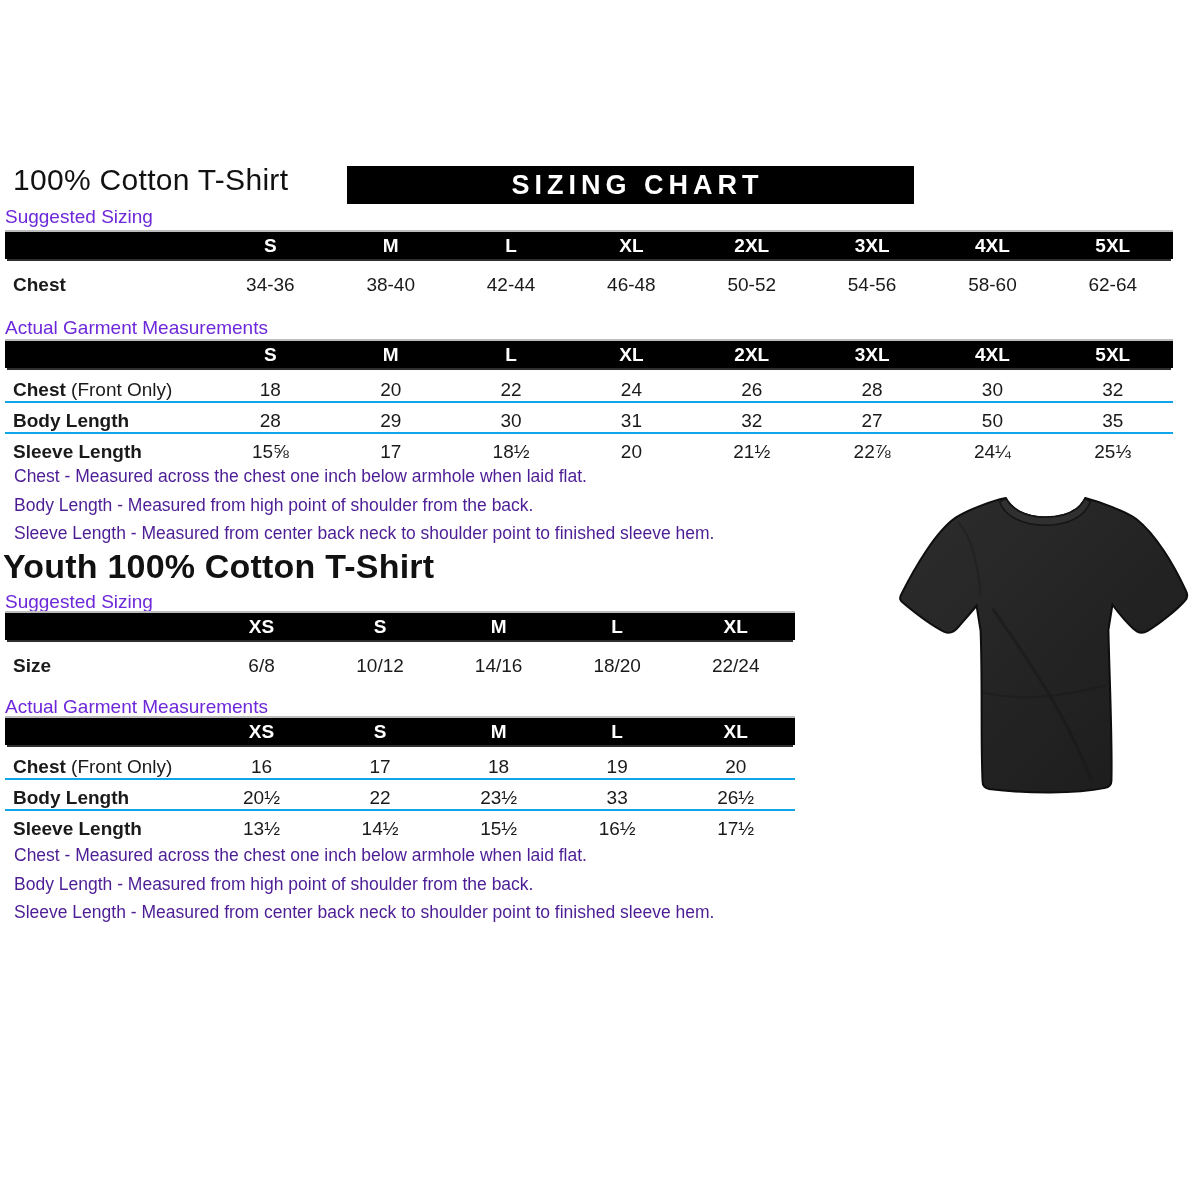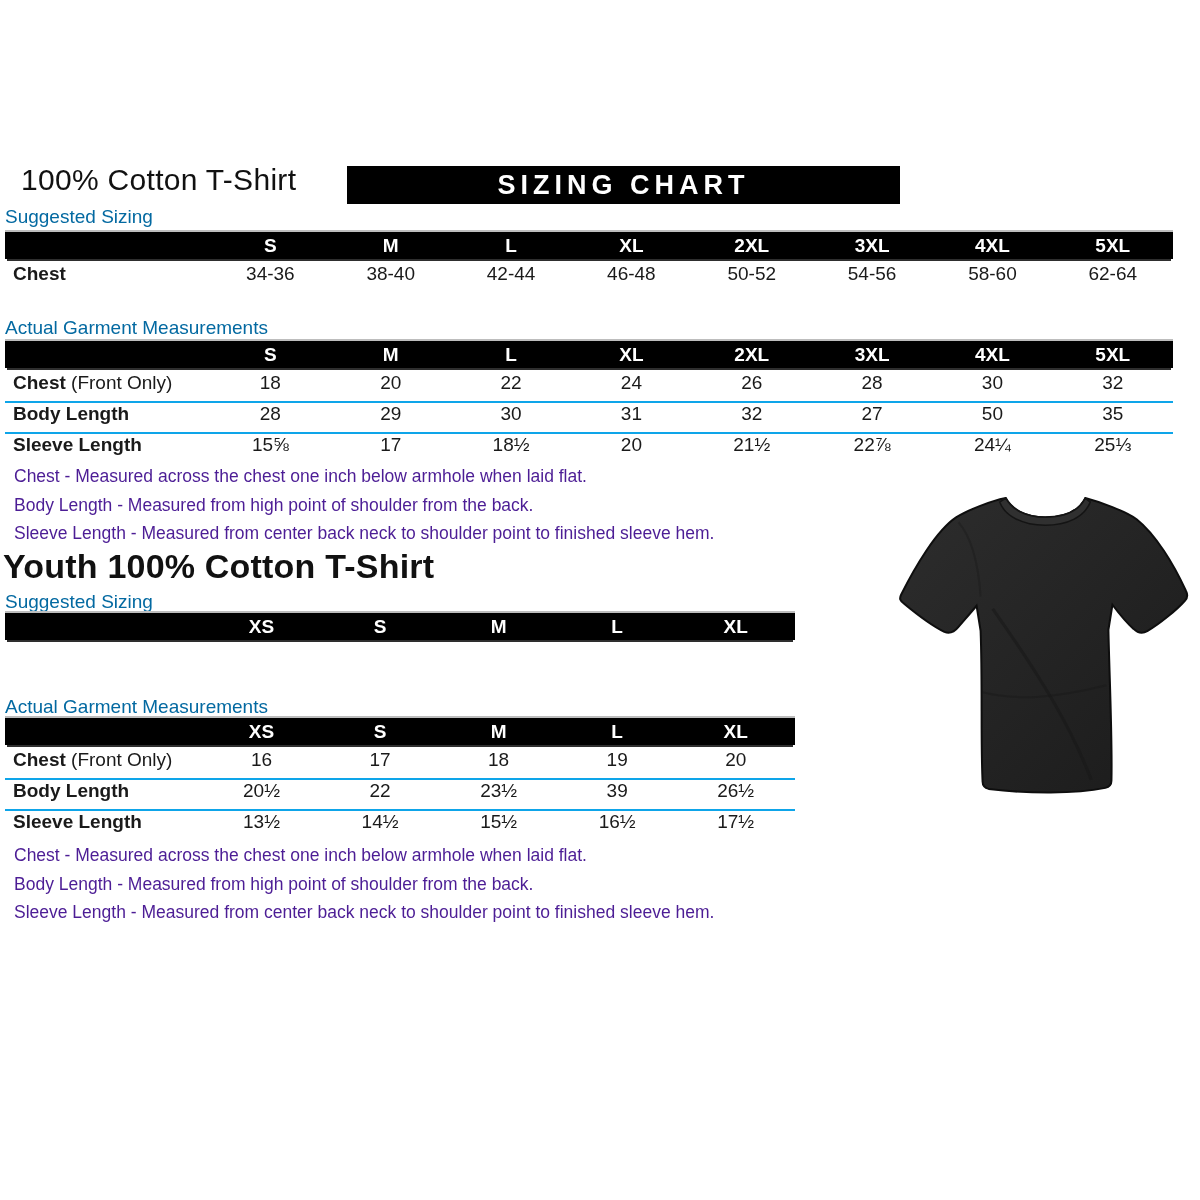--- a/index.html
+++ b/index.html
@@ -2,36 +2,36 @@
 <html><head>
 <meta charset="utf-8">
 <style>
   html,body{margin:0;padding:0;}
   body{
     width:1200px;height:1200px;position:relative;background:#ffffff;
     font-family:"Liberation Sans","DejaVu Sans",sans-serif;color:#1a1a1a;
     overflow:hidden;
   }
   .abs{position:absolute;}
-  .main-title{left:21px;top:163px;font-size:30px;font-weight:400;letter-spacing:.3px;color:#111;}
+  .main-title{left:13px;top:163px;font-size:30px;font-weight:400;letter-spacing:.3px;color:#111;}
   .banner{
     left:347px;top:166px;width:553px;height:38px;background:#000;color:#fff;
-    font-weight:700;font-size:27px;letter-spacing:5px;text-align:center;line-height:39px;
+    font-weight:700;font-size:27px;letter-spacing:5px;text-align:center;line-height:39px;padding-left:14px;
   }
-  .sec-label{font-size:19px;color:#0369a1;}
+  .sec-label{font-size:19px;color:#6d28d9;}
   .youth-title{left:3px;top:547px;font-size:34px;font-weight:700;color:#111;letter-spacing:.2px;}
 
   .tbl{position:absolute;font-size:19px;}
   .hdr{
     display:flex;align-items:center;background:#000;color:#fff;font-weight:700;
     height:27px;border-top:2px solid #bdbdbd;
     box-shadow:0 4px 0 -2px #2e2e2e;
     margin-bottom:4px;
   }
-  .row{display:flex;align-items:flex-start;height:29px;}
+  .row{display:flex;align-items:flex-end;height:29px;}
   .rows .row:not(:first-child){border-top:2px solid #0ea5e9;}
   .lblcol{padding-left:8px;text-align:left;font-weight:700;white-space:nowrap;}
   .lblcol .suffix{font-weight:400;margin-top:37px;}
   .cell{text-align:center;}
   .adult .lblcol{width:17.0%;}
   .adult .cell{width:10.375%;}
   .youthtbl .lblcol{width:24.2%;}
   .youthtbl .cell{width:15.16%;}
   .t1row{height:33px;}
 
@@ -138,20 +138,30 @@
 
 <div class="tbl youthtbl" style="left:5px;top:611px;width:790px;">
   <div class="hdr">
     <div class="lblcol"></div>
     <div class="cell">XS</div>
     <div class="cell">S</div>
     <div class="cell">M</div>
     <div class="cell">L</div>
     <div class="cell">XL</div>
   </div>
+  <div class="rows">
+    <div class="row t1row">
+      <div class="lblcol"><span>Size</span><span class="suffix"></span></div>
+      <div class="cell">6/8</div>
+      <div class="cell">10/12</div>
+      <div class="cell">14/16</div>
+      <div class="cell">18/20</div>
+      <div class="cell">22/24</div>
+    </div>
+  </div>
 </div>
 
 <div class="abs sec-label" style="left:5px;top:696px;">Actual Garment Measurements</div>
 
 <div class="tbl youthtbl" style="left:5px;top:716px;width:790px;">
   <div class="hdr">
     <div class="lblcol"></div>
     <div class="cell">XS</div>
     <div class="cell">S</div>
     <div class="cell">M</div>
@@ -165,21 +175,21 @@
       <div class="cell">17</div>
       <div class="cell">18</div>
       <div class="cell">19</div>
       <div class="cell">20</div>
     </div>
     <div class="row">
       <div class="lblcol"><span>Body Length</span><span class="suffix"></span></div>
       <div class="cell">20½</div>
       <div class="cell">22</div>
       <div class="cell">23½</div>
-      <div class="cell">39</div>
+      <div class="cell">33</div>
       <div class="cell">26½</div>
     </div>
     <div class="row">
       <div class="lblcol"><span>Sleeve Length</span><span class="suffix"></span></div>
       <div class="cell">13½</div>
       <div class="cell">14½</div>
       <div class="cell">15½</div>
       <div class="cell">16½</div>
       <div class="cell">17½</div>
     </div>

